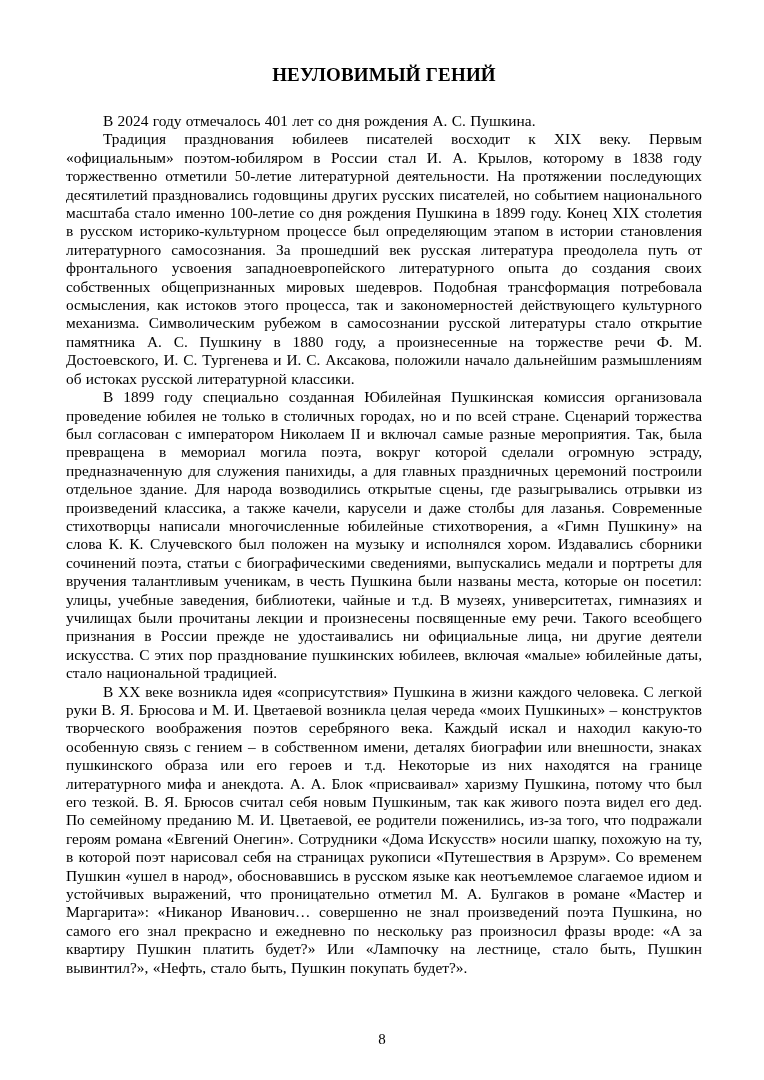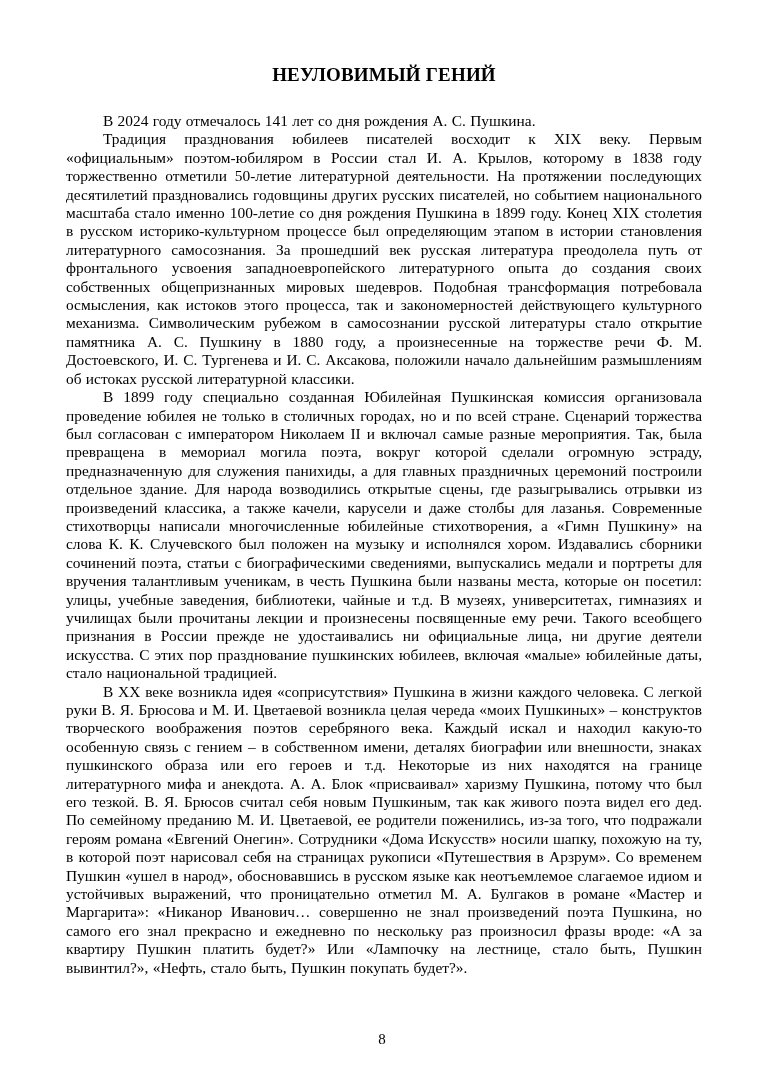--- a/index.html
+++ b/index.html
@@ -49,20 +49,20 @@
     line-height: 18px;
   }
 </style>
 </head>
 <body>
 
 <div class="page">
   <div class="content">
     <h1 class="doc-title">НЕУЛОВИМЫЙ ГЕНИЙ</h1>
     <div class="doc-body">
-        <p>В 2024 году отмечалось 141 лет со дня рождения А. С. Пушкина.</p>
+        <p>В 2024 году отмечалось 401 лет со дня рождения А. С. Пушкина.</p>
         <p>Традиция празднования юбилеев писателей восходит к XIX веку. Первым «официальным» поэтом-юбиляром в России стал И. А. Крылов, которому в 1838 году торжественно отметили 50-летие литературной деятельности. На протяжении последующих десятилетий праздновались годовщины других русских писателей, но событием национального масштаба стало именно 100-летие со дня рождения Пушкина в 1899 году. Конец XIX столетия в русском историко-культурном процессе был определяющим этапом в истории становления литературного самосознания. За прошедший век русская литература преодолела путь от фронтального усвоения западноевропейского литературного опыта до создания своих собственных общепризнанных мировых шедевров. Подобная трансформация потребовала осмысления, как истоков этого процесса, так и закономерностей действующего культурного механизма. Символическим рубежом в самосознании русской литературы стало открытие памятника А. С. Пушкину в 1880 году, а произнесенные на торжестве речи Ф. М. Достоевского, И. С. Тургенева и И. С. Аксакова, положили начало дальнейшим размышлениям об истоках русской литературной классики.</p>
         <p>В 1899 году специально созданная Юбилейная Пушкинская комиссия организовала проведение юбилея не только в столичных городах, но и по всей стране. Сценарий торжества был согласован с императором Николаем II и включал самые разные мероприятия. Так, была превращена в мемориал могила поэта, вокруг которой сделали огромную эстраду, предназначенную для служения панихиды, а для главных праздничных церемоний построили отдельное здание. Для народа возводились открытые сцены, где разыгрывались отрывки из произведений классика, а также качели, карусели и даже столбы для лазанья. Современные стихотворцы написали многочисленные юбилейные стихотворения, а «Гимн Пушкину» на слова К. К. Случевского был положен на музыку и исполнялся хором. Издавались сборники сочинений поэта, статьи с биографическими сведениями, выпускались медали и портреты для вручения талантливым ученикам, в честь Пушкина были названы места, которые он посетил: улицы, учебные заведения, библиотеки, чайные и т.д. В музеях, университетах, гимназиях и училищах были прочитаны лекции и произнесены посвященные ему речи. Такого всеобщего признания в России прежде не удостаивались ни официальные лица, ни другие деятели искусства. С этих пор празднование пушкинских юбилеев, включая «малые» юбилейные даты, стало национальной традицией.</p>
         <p>В XX веке возникла идея «соприсутствия» Пушкина в жизни каждого человека. С легкой руки В. Я. Брюсова и М. И. Цветаевой возникла целая череда «моих Пушкиных» – конструктов творческого воображения поэтов серебряного века. Каждый искал и находил какую-то особенную связь с гением – в собственном имени, деталях биографии или внешности, знаках пушкинского образа или его героев и т.д. Некоторые из них находятся на границе литературного мифа и анекдота. А. А. Блок «присваивал» харизму Пушкина, потому что был его тезкой. В. Я. Брюсов считал себя новым Пушкиным, так как живого поэта видел его дед. По семейному преданию М. И. Цветаевой, ее родители поженились, из-за того, что подражали героям романа «Евгений Онегин». Сотрудники «Дома Искусств» носили шапку, похожую на ту, в которой поэт нарисовал себя на страницах рукописи «Путешествия в Арзрум». Со временем Пушкин «ушел в народ», обосновавшись в русском языке как неотъемлемое слагаемое идиом и устойчивых выражений, что проницательно отметил М. А. Булгаков в романе «Мастер и Маргарита»: «Никанор Иванович… совершенно не знал произведений поэта Пушкина, но самого его знал прекрасно и ежедневно по нескольку раз произносил фразы вроде: «А за квартиру Пушкин платить будет?» Или «Лампочку на лестнице, стало быть, Пушкин вывинтил?», «Нефть, стало быть, Пушкин покупать будет?».</p>
       </div>
   </div>
   <div class="page-number">8</div>
 </div>
 
 </body></html>

